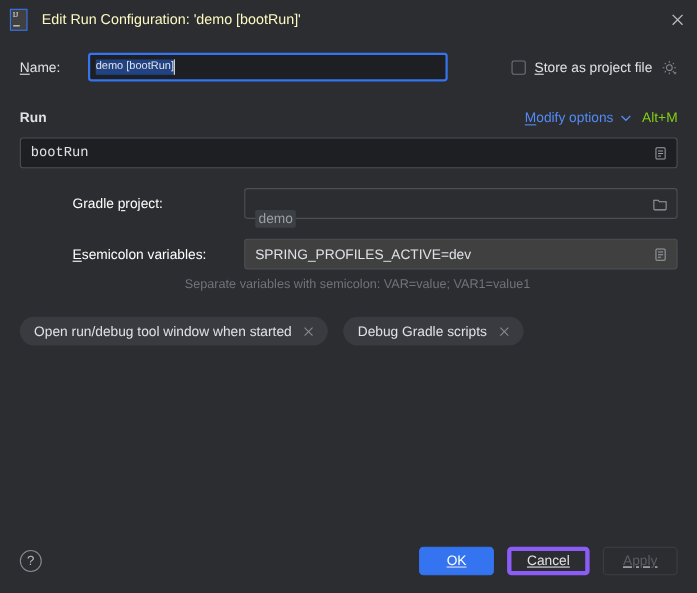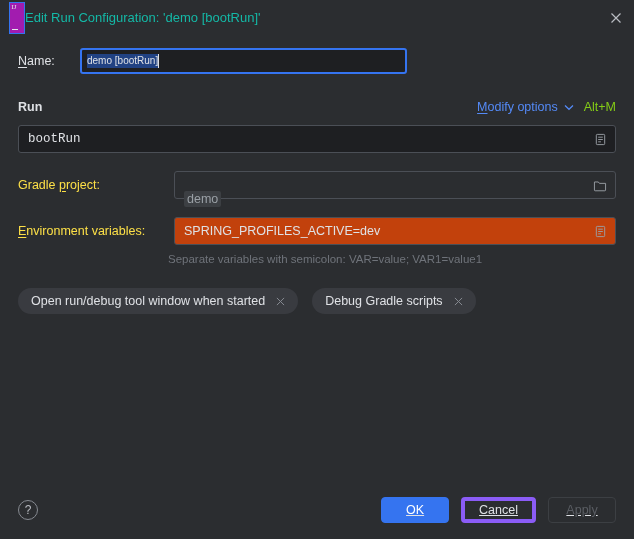--- a/index.html
+++ b/index.html
@@ -31,23 +31,23 @@
     height: 35px;
     min-height: 35px;
     background: #2b2d30;
     display: flex;
     align-items: center;
     padding: 0 6px 0 9px;
     position: relative;
   }
   .ij-icon {
     width: 16px;
-    height: 32px;
+    height: 20px;
     border: 1.5px solid #3574f0;
-    background: #a21caf;
+    background: #404040;
     position: relative;
     flex: 0 0 auto;
     box-sizing: border-box;
   }
   .ij-icon .ij-letters {
     position: absolute;
     top: 0px;
     left: 1.5px;
     font-size: 7px;
     letter-spacing: 0px;
@@ -57,22 +57,23 @@
   }
   .ij-icon .ij-bar {
     position: absolute;
     bottom: 2.5px;
     left: 2px;
     width: 6px;
     height: 1.5px;
     background: #e4e6eb;
   }
   .title-text {
+    margin-left: 13px;
     font-size: 13px;
-    color: #14b8a6;
+    color: #fef9c3;
     white-space: nowrap;
   }
   .close-btn {
     position: absolute;
     right: 8px;
     top: 8px;
     width: 20px;
     height: 20px;
     display: flex;
     align-items: center;
@@ -248,27 +249,28 @@
   
   .field-row {
     display: flex;
     align-items: center;
     margin-top: 18px;
   }
   .field-label {
     width: 156px;
     flex: 0 0 auto;
     font-size: 12.5px;
-    color: #fde047;
+    color: #ffffff;
+    margin-left: 48px;
   }
   .field-row .input {
     flex: 1 1 auto;
     background: #2b2d30;
   }
-  .field-row .input.dark { background: #c2410c; }
+  .field-row .input.dark { background: #404040; }
 
   .chip-value {
     font-size: 12.5px;
     color: #9aa0a6;
     background: #3c3f43;
     padding: 1px 3px;
     border-radius: 2px;
     margin-top: 28px;
   }
 
@@ -379,20 +381,31 @@
   <div class="content">
 
     <div class="row name-row">
       <div class="name-label"><span class="mn">N</span><span>ame:</span></div>
       <div class="name-field">
         <span class="name-value">demo [bootRun]</span>
           <span class="caret"></span>
       </div>
     </div>
 
+    <div class="store-wrap">
+      <div class="checkbox"></div>
+      <div class="store-label"><span class="mn">S</span><span>tore as project file</span></div>
+      <div class="gear-icon">
+        <svg width="15" height="15" viewBox="0 0 16 16" aria-hidden="true">
+          <path d="M8 5.2a2.8 2.8 0 1 0 0 5.6 2.8 2.8 0 0 0 0-5.6z" fill="none" stroke="currentColor" stroke-width="1"></path>
+          <path d="M8 1.6v1.6M8 12.8v1.6M1.6 8h1.6M12.8 8h1.6M3.5 3.5l1.1 1.1M11.4 11.4l1.1 1.1M12.5 3.5l-1.1 1.1M4.6 11.4l-1.1 1.1" stroke="currentColor" stroke-width="1"></path>
+          <path d="M12 12.5 L15 12.5 L13.5 15 Z" fill="currentColor"></path>
+        </svg>
+      </div>
+    </div>
 
     <div class="section-head">
       <div class="section-title">Run</div>
       <div class="modify-wrap">
         <span class="modify-link"><span class="mn">M</span><span>odify options</span></span>
         <span class="chev">
           <svg width="10" height="7" viewBox="0 0 10 7" aria-hidden="true">
             <path d="M1 1.5 L5 5.3 L9 1.5" stroke="currentColor" stroke-width="1.2" fill="none"></path>
           </svg>
         </span>
@@ -417,21 +430,21 @@
         <span class="chip-value">demo</span>
         <span class="field-btn">
           <svg width="14" height="13" viewBox="0 0 15 14" aria-hidden="true">
             <path d="M1.5 3.2h4.2l1.2 1.5h6.6v7.2a.8.8 0 0 1-.8.8H2.3a.8.8 0 0 1-.8-.8z" fill="none" stroke="currentColor" stroke-width="1"></path>
           </svg>
         </span>
       </div>
     </div>
 
     <div class="field-row">
-      <div class="field-label"><span class="mn">E</span><span>nvironment variables:</span></div>
+      <div class="field-label"><span class="mn">E</span><span>semicolon variables:</span></div>
       <div class="input dark">
         <span class="input-value">SPRING_PROFILES_ACTIVE=dev</span>
         <span class="field-btn">
           <svg width="13" height="13" viewBox="0 0 14 14" aria-hidden="true">
             <rect x="2.5" y="1.5" width="9" height="11" rx="1" fill="none" stroke="currentColor" stroke-width="1"></rect>
             <path d="M4.5 4.5h5M4.5 7h5M4.5 9.5h3" stroke="currentColor" stroke-width="1"></path>
           </svg>
         </span>
       </div>
     </div>

